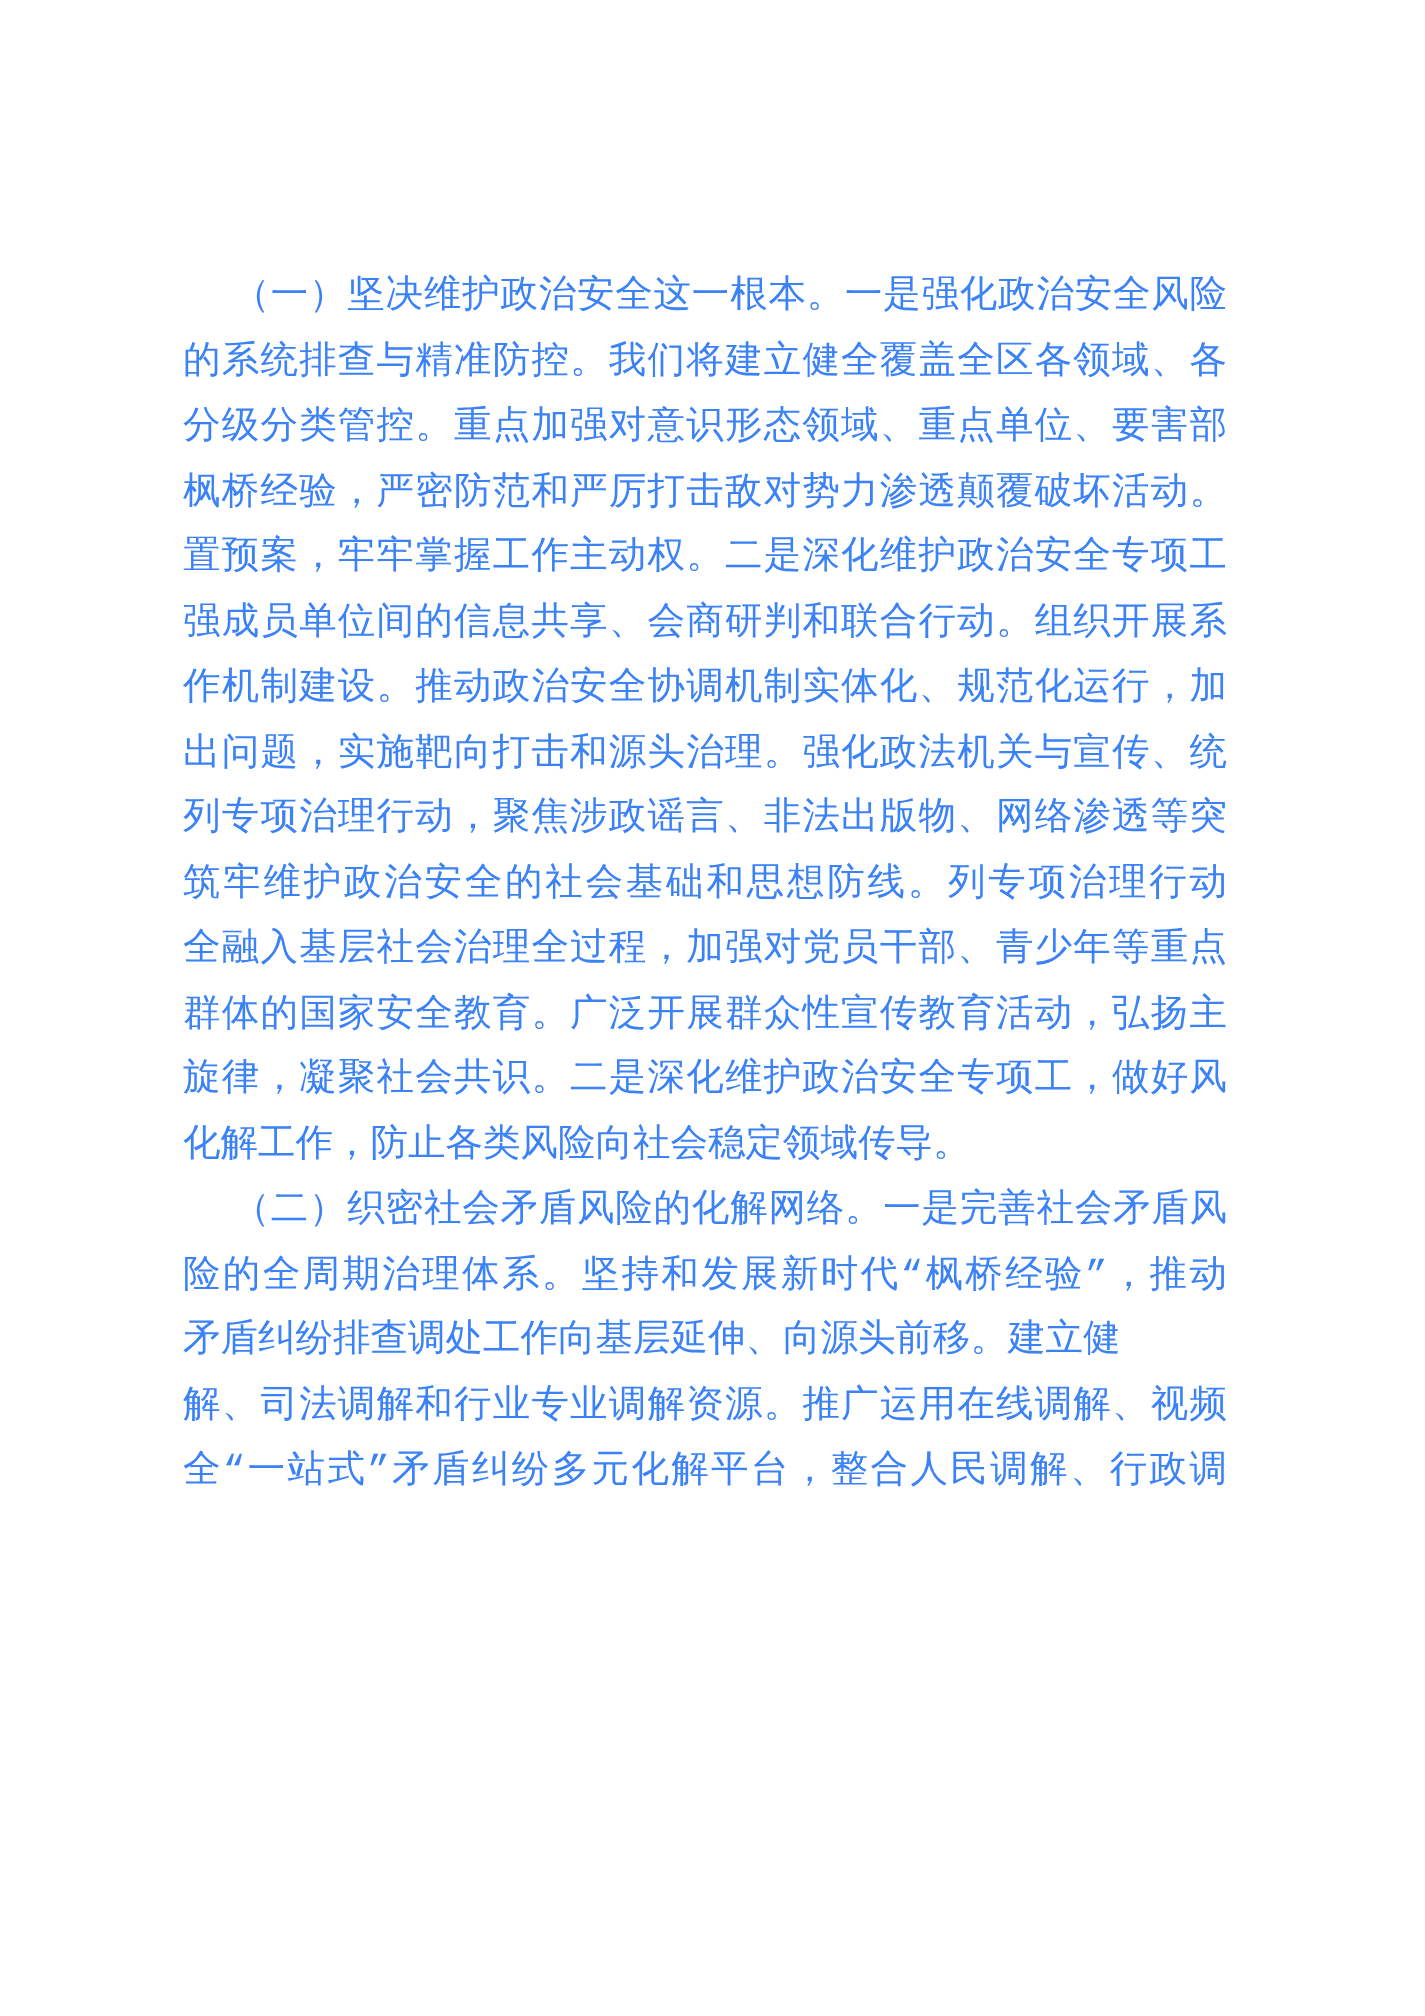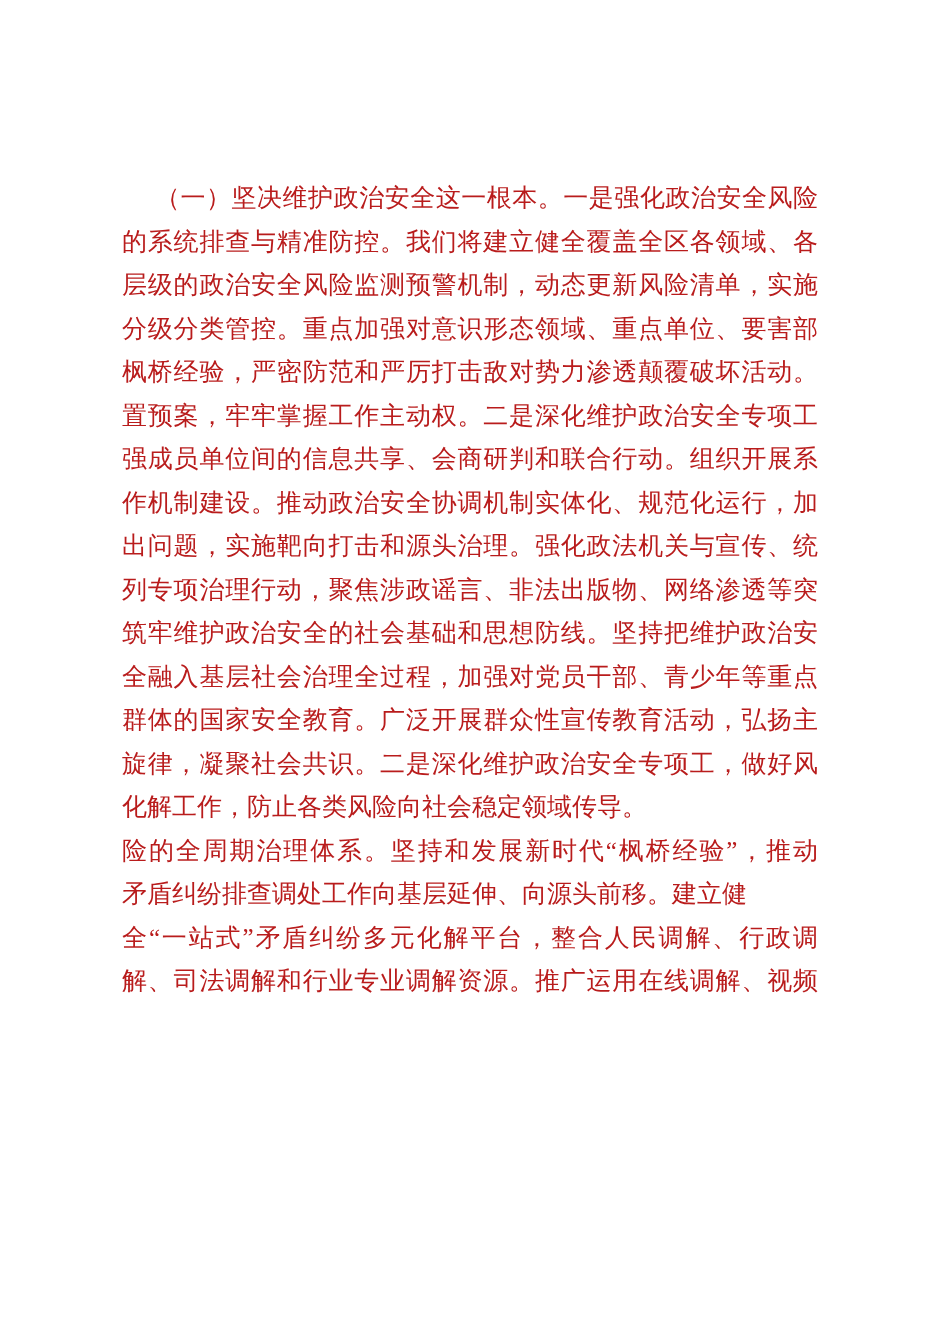--- a/index.html
+++ b/index.html
@@ -24,22 +24,22 @@
   .textblock {
     position: absolute;
     left: 122px;
     top: 176px;
     width: 696px;
   }
   .line {
     height: 43.5px;
     line-height: 43.5px;
     font-size: 25px;
-    color: #b91c1c;
-    font-family: Liberation Serif, serif;
+    color: #3b82f6;
+    font-family: Liberation Mono, monospace;
     font-weight: 400;
     overflow: hidden;
     text-align: left;
   }
   
   .j {
     text-align: justify;
     text-align-last: justify;
   }
   
@@ -49,36 +49,36 @@
 </style>
 </head>
 <body>
 
 <div class="page">
   <div class="textblock">
 
     <div class="para">
       <div class="line j ind">（一）坚决维护政治安全这一根本。一是强化政治安全风险</div>
       <div class="line j">的系统排查与精准防控。我们将建立健全覆盖全区各领域、各</div>
-      <div class="line j">层级的政治安全风险监测预警机制，动态更新风险清单，实施</div>
       <div class="line j">分级分类管控。重点加强对意识形态领域、重点单位、要害部</div>
       <div class="line j">枫桥经验，严密防范和严厉打击敌对势力渗透颠覆破坏活动。</div>
       <div class="line j">置预案，牢牢掌握工作主动权。二是深化维护政治安全专项工</div>
       <div class="line j">强成员单位间的信息共享、会商研判和联合行动。组织开展系</div>
       <div class="line j">作机制建设。推动政治安全协调机制实体化、规范化运行，加</div>
       <div class="line j">出问题，实施靶向打击和源头治理。强化政法机关与宣传、统</div>
       <div class="line j">列专项治理行动，聚焦涉政谣言、非法出版物、网络渗透等突</div>
-      <div class="line j">筑牢维护政治安全的社会基础和思想防线。坚持把维护政治安</div>
+      <div class="line j">筑牢维护政治安全的社会基础和思想防线。列专项治理行动</div>
       <div class="line j">全融入基层社会治理全过程，加强对党员干部、青少年等重点</div>
       <div class="line j">群体的国家安全教育。广泛开展群众性宣传教育活动，弘扬主</div>
       <div class="line j">旋律，凝聚社会共识。二是深化维护政治安全专项工，做好风险</div>
       <div class="line">化解工作，防止各类风险向社会稳定领域传导。</div>
     </div>
 
     <div class="para">
+      <div class="line j ind">（二）织密社会矛盾风险的化解网络。一是完善社会矛盾风</div>
       <div class="line j">险的全周期治理体系。坚持和发展新时代“枫桥经验”，推动</div>
       <div class="line">矛盾纠纷排查调处工作向基层延伸、向源头前移。建立健</div>
+      <div class="line j">解、司法调解和行业专业调解资源。推广运用在线调解、视频</div>
       <div class="line j">全“一站式”矛盾纠纷多元化解平台，整合人民调解、行政调</div>
-      <div class="line j">解、司法调解和行业专业调解资源。推广运用在线调解、视频</div>
     </div>
 
   </div>
 </div>
 
 </body></html>

